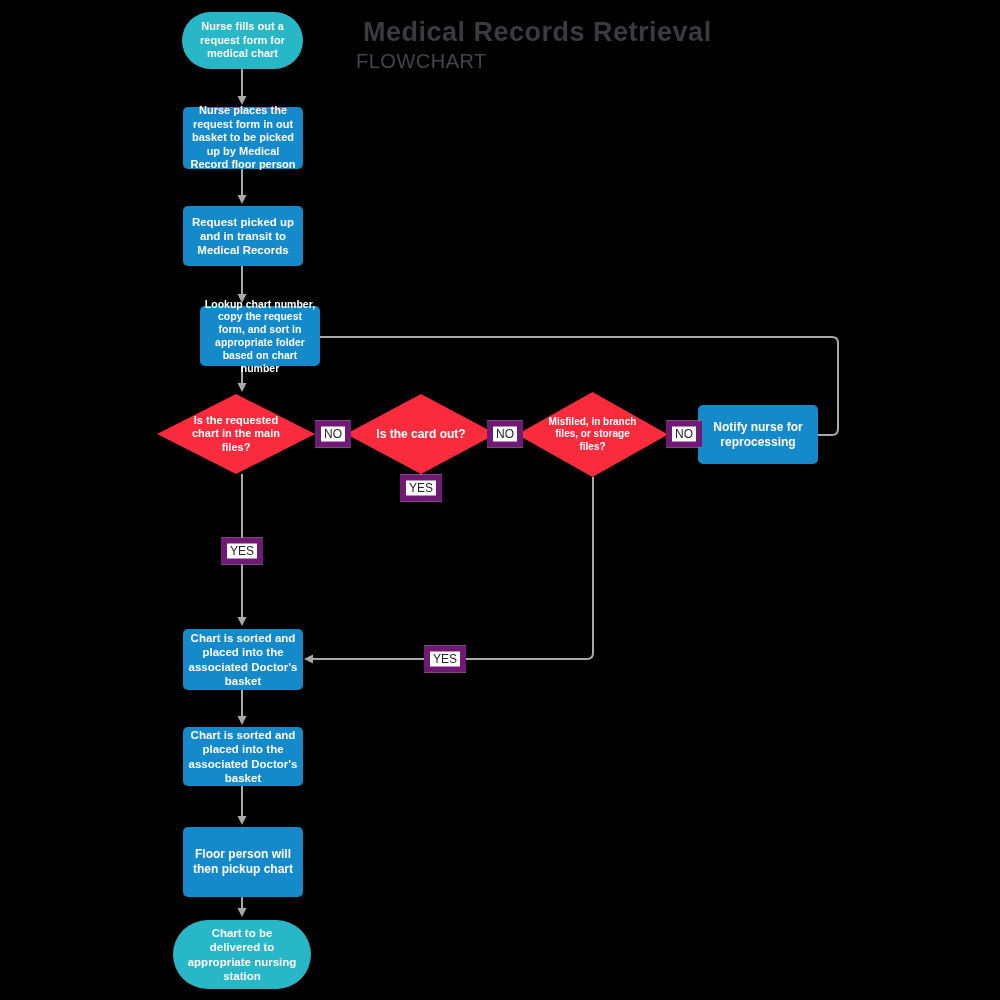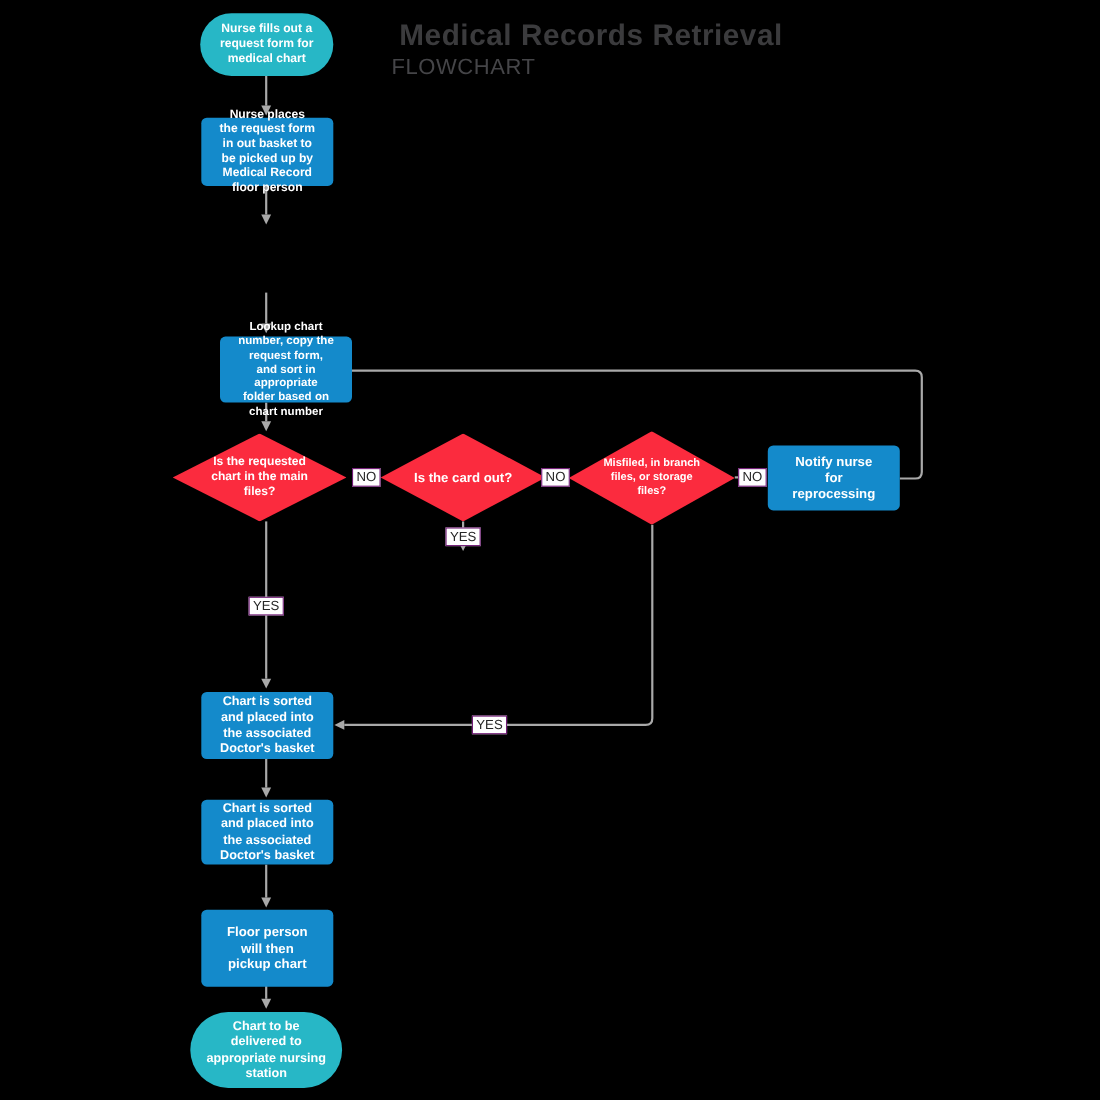--- a/index.html
+++ b/index.html
@@ -10,32 +10,32 @@
     overflow:hidden;
   }
   .connectors{position:absolute;left:0;top:0;width:1000px;height:1000px;}
   .connectors path, .connectors line{stroke:var(--line,#a9a9a9);stroke-width:2;fill:none;}
   .connectors polygon{fill:var(--line,#a9a9a9);stroke:none;}
   .node{
     position:absolute;display:flex;align-items:center;justify-content:center;
     text-align:center;color:var(--node_text,#fff);font-weight:bold;
     box-sizing:border-box;line-height:1.22;
   }
-  .process{background:var(--process,#148acb);border-radius:5px;padding:4px 16px;}
+  .process{background:var(--process,#148acb);border-radius:5px;padding:4px 4px;}
   .terminator{background:var(--terminator,#27b7c6);border-radius:999px;padding:4px 14px;}
   .decision{background:var(--decision,#fb2b3e);clip-path:polygon(50% 0,100% 50%,50% 100%,0 50%);padding:0 28px;}
   .fs10{font-size:10px;}
   .fs105{font-size:10.5px;}
   .fs11{font-size:11px;}
   .fs115{font-size:11.5px;}
   .fs12{font-size:12px;}
   .edge-label{
     position:absolute;transform:translate(-50%,-50%);
     background:var(--label_bg,#fff);color:var(--label_text,#262626);
-    border:1px solid #701a75;font-size:12px;line-height:15px;padding:0 3px;
+    border:6px solid #701a75;font-size:12px;line-height:15px;padding:0 3px;
     white-space:nowrap;
   }
   .title{position:absolute;left:363px;top:17px;font-size:27px;font-weight:bold;color:var(--title,#3b3b3d);letter-spacing:.5px;}
   .subtitle{position:absolute;left:356px;top:50px;font-size:20px;color:var(--subtitle,#454548);letter-spacing:.5px;}
 </style>
 </head>
 <body>
 
 <div class="canvas">
 
@@ -96,20 +96,21 @@
     </g>
   </svg>
 
   <div class="title">Medical Records Retrieval</div>
   <div class="subtitle">FLOWCHART</div>
 
   <div class="node terminator fs11" style="left:182px;top:12px;width:121px;height:57px;">Nurse fills out a request form for medical chart</div>
 
   <div class="node process fs11" style="left:183px;top:107px;width:120px;height:62px;">Nurse places the request form in out basket to be picked up by Medical Record floor person</div>
 
+  <div class="node process fs115" style="left:183px;top:206px;width:120px;height:60px;">Request picked up and in transit to Medical Records</div>
 
   <div class="node process fs105" style="left:200px;top:306px;width:120px;height:60px;">Lookup chart number, copy the request form, and sort in appropriate folder based on chart number</div>
 
   <div class="node decision fs11" style="left:157px;top:394px;width:158px;height:80px;">Is the requested chart in the main files?</div>
 
   <div class="node decision fs12" style="left:346px;top:394px;width:150px;height:80px;">Is the card out?</div>
 
   <div class="node decision fs10" style="left:517px;top:392px;width:151px;height:85px;">Misfiled, in branch files, or storage files?</div>
 
   <div class="node process fs12" style="left:698px;top:405px;width:120px;height:59px;">Notify nurse for reprocessing</div>

